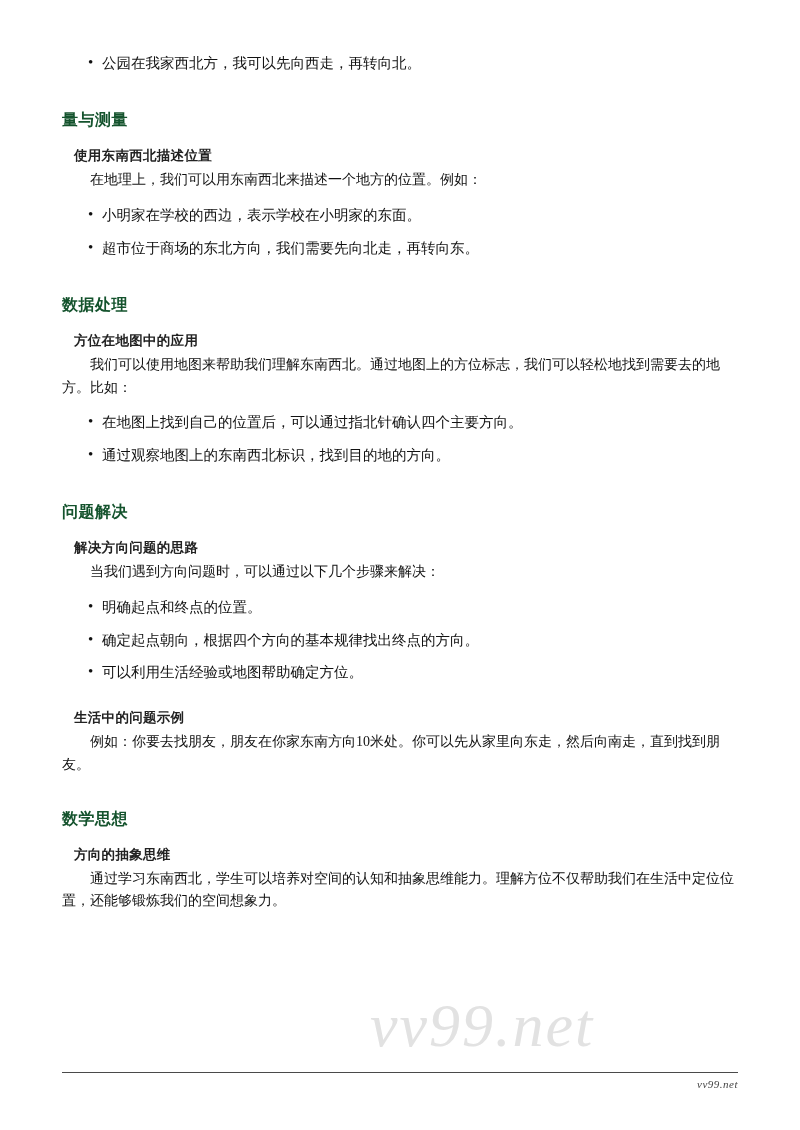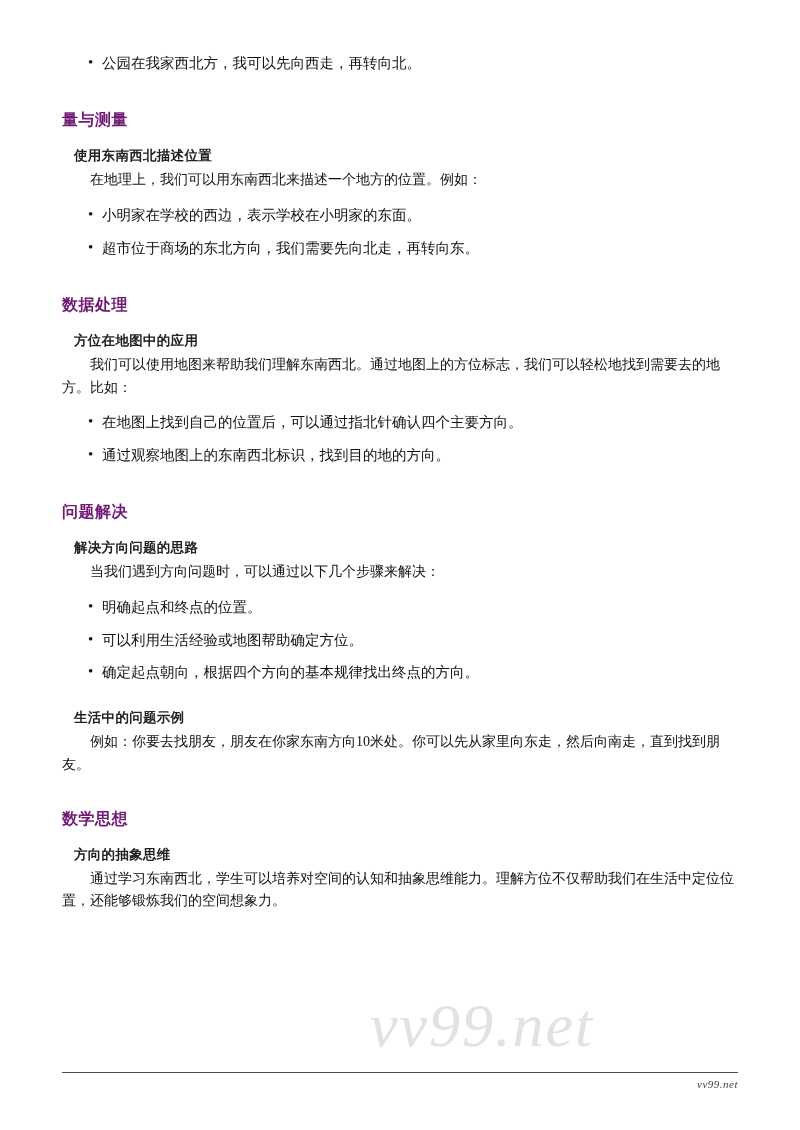--- a/index.html
+++ b/index.html
@@ -50,21 +50,21 @@
     color: #111;
   }
   ul.blist.indented {
     margin-left: 18px;
   }
 
   h2.section {
     font-family: "Liberation Sans", "DejaVu Sans", sans-serif;
     font-size: 16px;
     font-weight: bold;
-    color: #701a75;
+    color: #14532d;
     margin: 0 0 6px 0;
     letter-spacing: 0.5px;
   }
   h3.sub {
     font-family: "Liberation Sans", "DejaVu Sans", sans-serif;
     font-size: 13.5px;
     font-weight: bold;
     color: #222;
     margin: 0 0 4px 12px;
     letter-spacing: 0.3px;
@@ -164,22 +164,22 @@
     <div class="gap-lg"></div>
 
     <div class="block">
       <h2 class="section">问题解决</h2>
       <div class="gap-sm"></div>
       <h3 class="sub">解决方向问题的思路</h3>
       <p class="para">当我们遇到方向问题时，可以通过以下几个步骤来解决：</p>
       <div class="gap-xs"></div>
       <ul class="blist indented">
         <li>明确起点和终点的位置。</li>
+        <li>确定起点朝向，根据四个方向的基本规律找出终点的方向。</li>
         <li>可以利用生活经验或地图帮助确定方位。</li>
-        <li>确定起点朝向，根据四个方向的基本规律找出终点的方向。</li>
       </ul>
       <div class="gap-md"></div>
       <h3 class="sub">生活中的问题示例</h3>
       <p class="para">例如：你要去找朋友，朋友在你家东南方向10米处。你可以先从家里向东走，然后向南走，直到找到朋友。</p>
     </div>
 
     <div class="gap-lg"></div>
 
     <div class="block">
       <h2 class="section">数学思想</h2>

